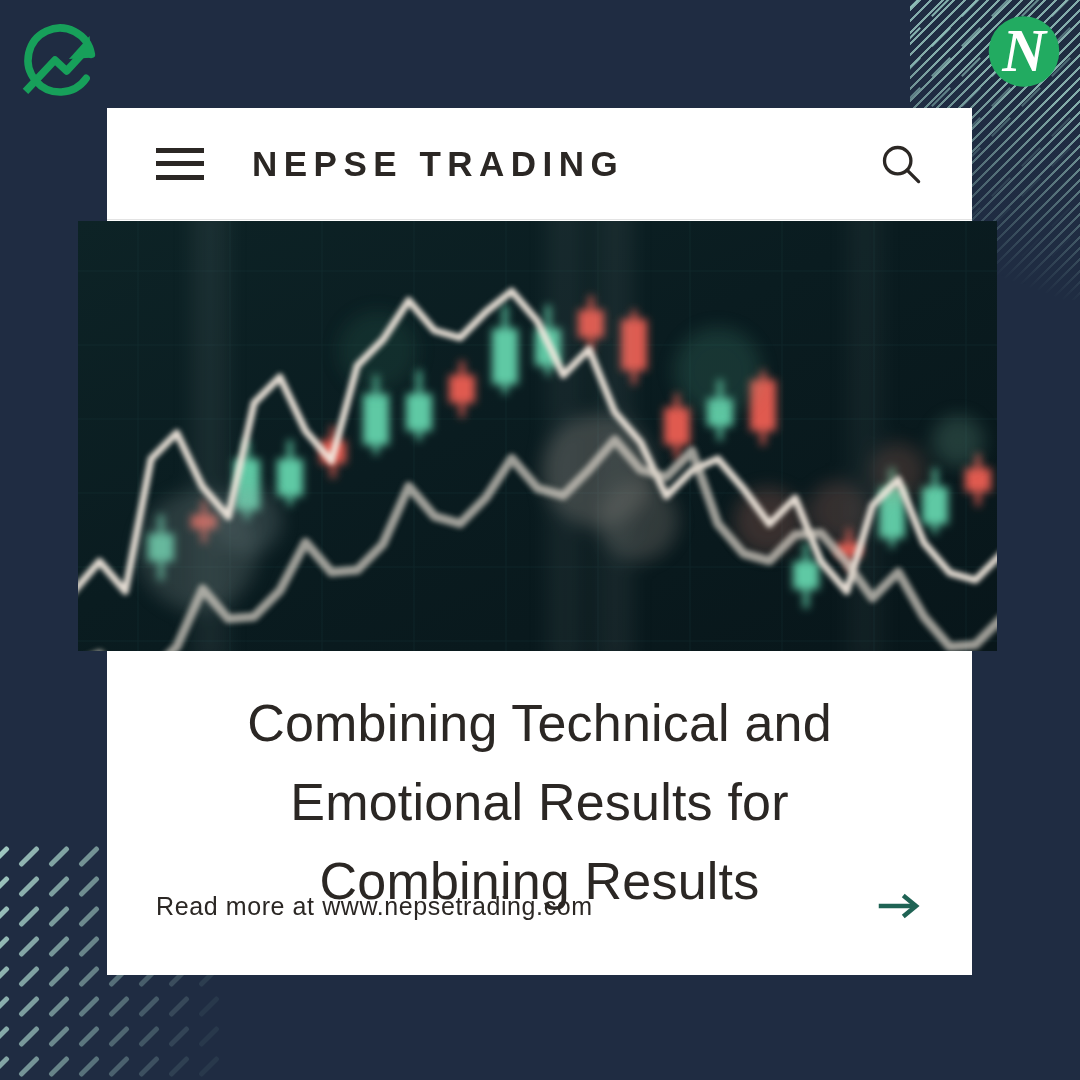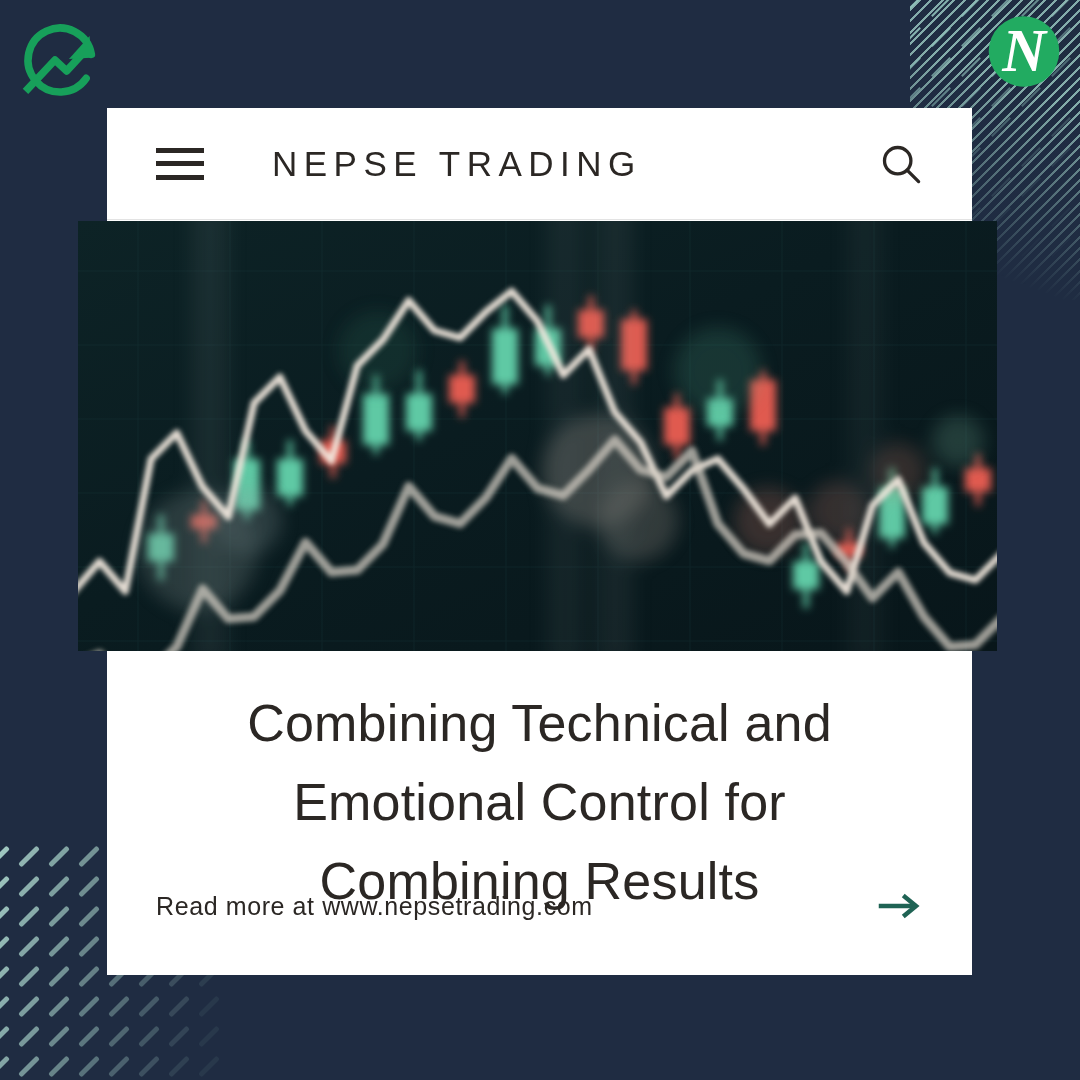--- a/index.html
+++ b/index.html
@@ -77,25 +77,25 @@
     display:flex; flex-direction:column;
     justify-content:space-between;
     cursor:pointer;
     flex:0 0 auto;
   }
   .hamburger span {
     display:block; width:100%; height:5px;
     background:#2b2724;
   }
   .brand-title {
-    margin-left:68px;
+    margin-left:48px;
     font-size:35px;
     letter-spacing:6.5px;
     color:#2b2724;
-    font-weight:400;
+    font-weight:700;
     white-space:nowrap;
   }
   .search-btn {
     margin-left:auto;
     width:46px; height:46px;
     display:flex; align-items:center; justify-content:center;
     cursor:pointer;
   }
 
   
@@ -306,21 +306,21 @@
       <svg viewBox="0 0 40 40" width="44" height="44" aria-hidden="true">
         <circle cx="17" cy="17" r="12" fill="none" stroke="#2b2724" stroke-width="3"></circle>
         <line x1="26" y1="26" x2="36" y2="36" stroke="#2b2724" stroke-width="3" stroke-linecap="round"></line>
       </svg>
     </div>
   </div>
 
   <div class="card-body">
     <div class="headline">
       <div>Combining Technical and</div>
-      <div>Emotional Control for</div>
+      <div>Emotional Results for</div>
       <div>Combining Results</div>
     </div>
   </div>
 
   <div class="footer-row">
     <div class="read-more">Read more at www.nepsetrading.com</div>
     <div class="arrow-link">
       <svg viewBox="0 0 46 26" width="46" height="26" aria-hidden="true">
         <line x1="3" y1="13" x2="36" y2="13" stroke="#1f6354" stroke-width="4.5" stroke-linecap="square"></line>
         <polyline points="27,4 38,13 27,22" fill="none" stroke="#1f6354" stroke-width="4.5" stroke-linecap="square" stroke-linejoin="miter"></polyline>

